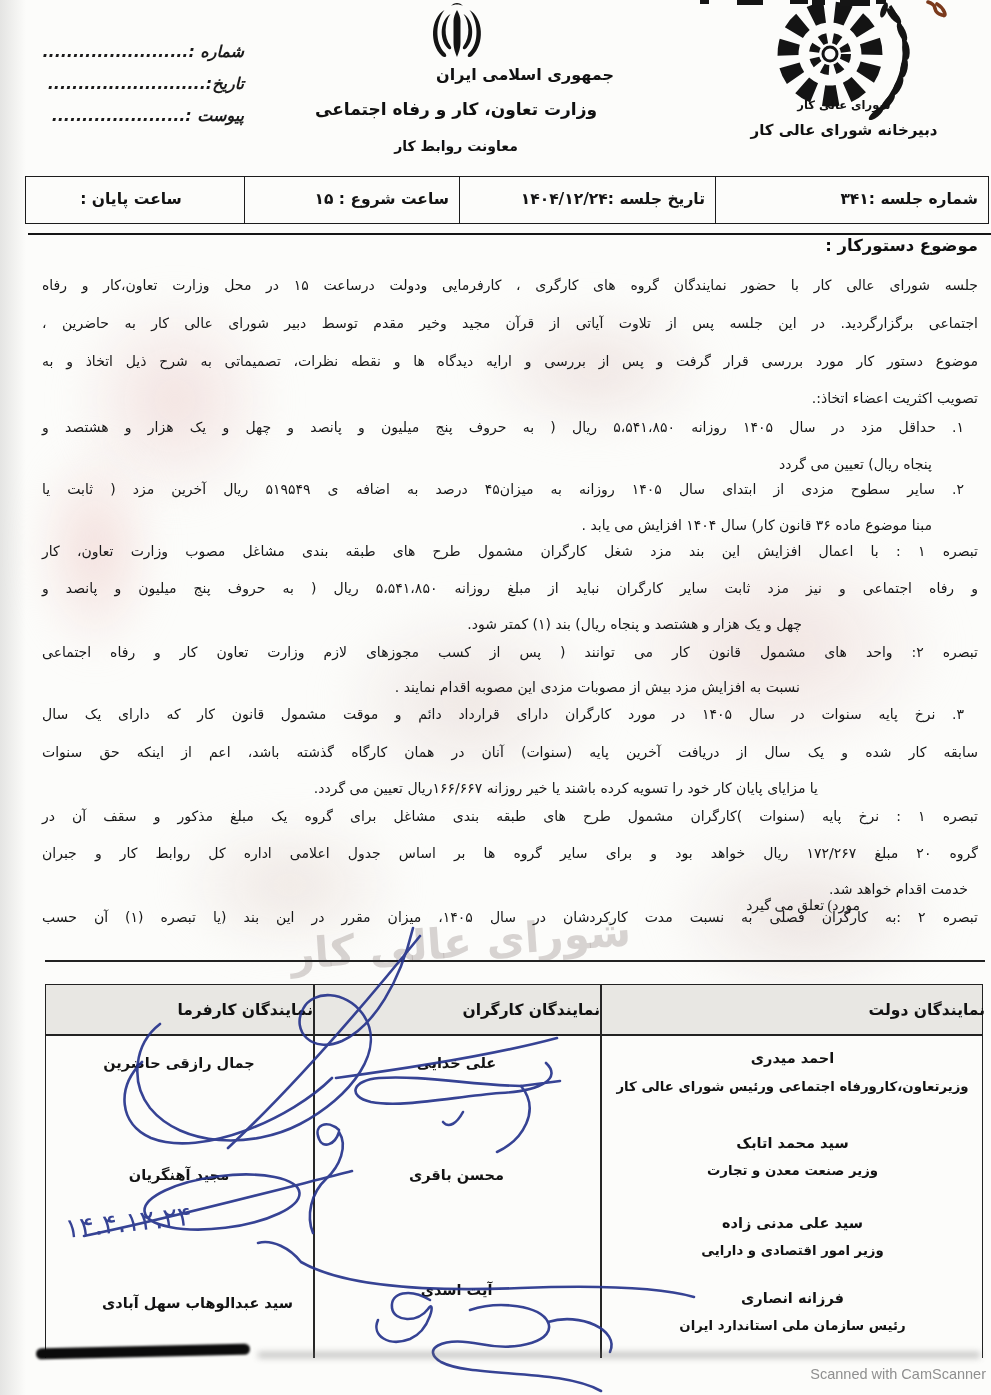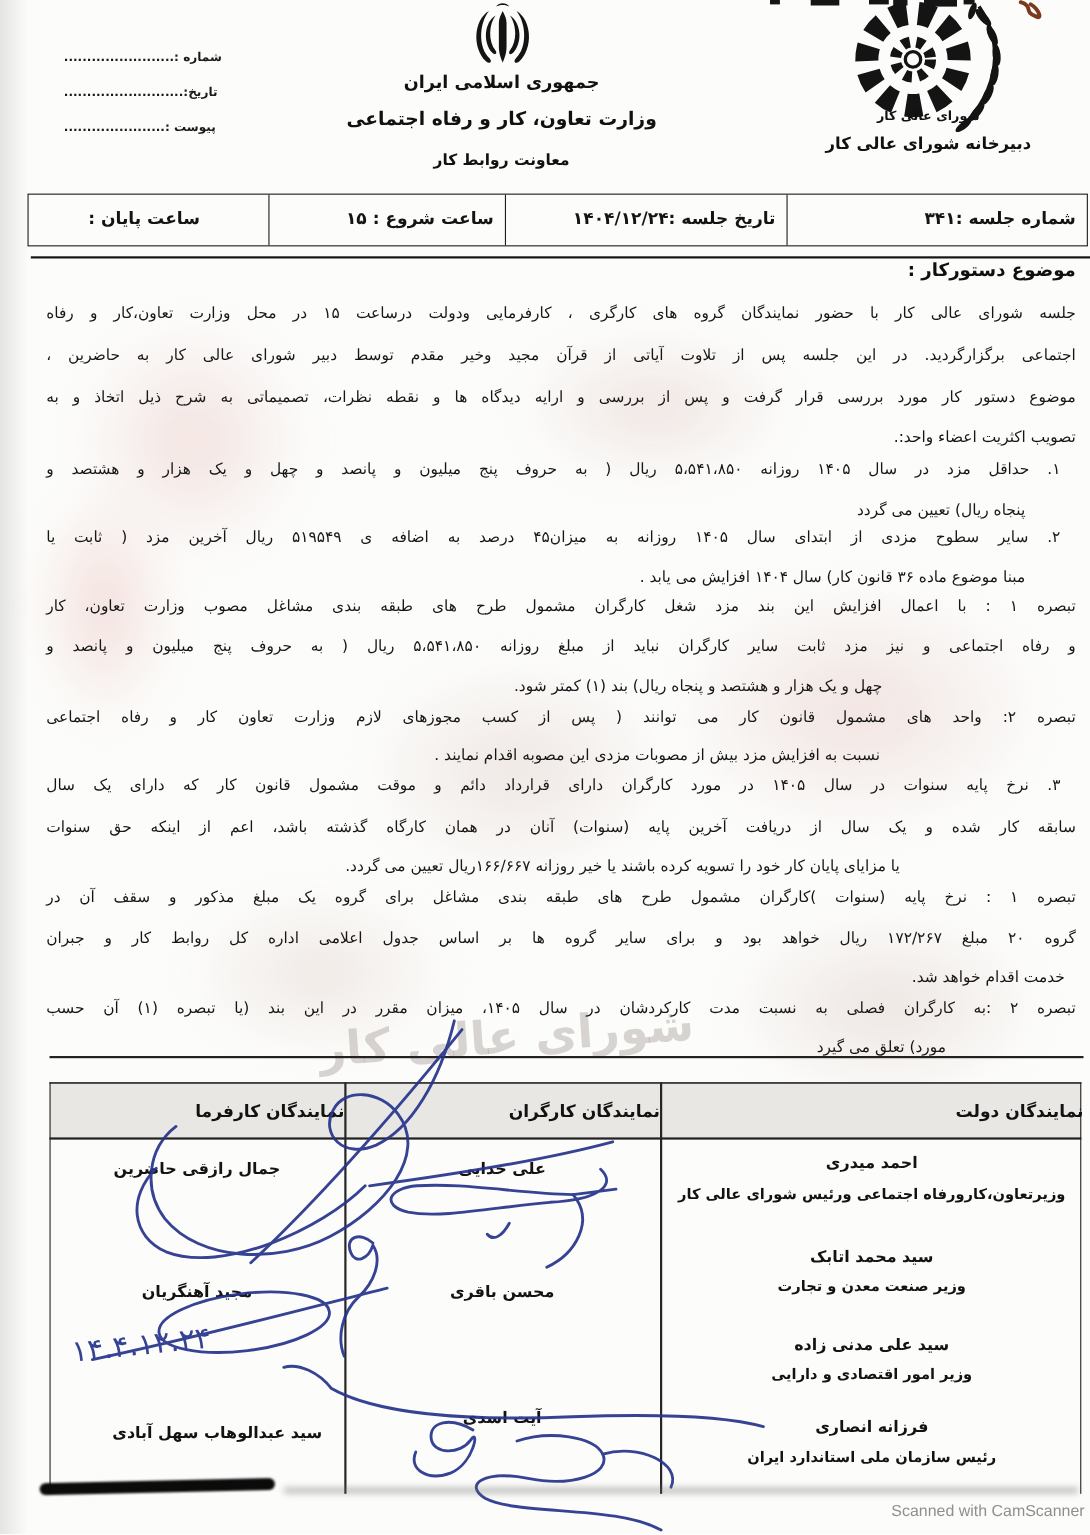--- a/index.html
+++ b/index.html
@@ -7,24 +7,24 @@
         font-family:"DejaVu Sans",sans-serif;}
   .abs{position:absolute;}
   .fa{direction:rtl;font-family:"DejaVu Sans",sans-serif;color:#161616;}
   
   .edge-left{left:0;top:0;width:26px;height:1395px;background:linear-gradient(to right,rgba(120,120,120,.18),rgba(120,120,120,0));}
   
   .wm{position:absolute;border-radius:50%;filter:blur(16px);pointer-events:none;}
   .ghost{position:absolute;direction:rtl;font-family:"DejaVu Sans",sans-serif;font-weight:bold;
          color:rgba(156,145,142,.38);transform:rotate(-4deg);pointer-events:none;white-space:nowrap;}
   
-  .lh-left{left:58px;top:36px;width:186px;direction:rtl;text-align:left;font-weight:bold;
-           font-size:11px;line-height:32px;color:#1a1a1a;white-space:nowrap;}
+  .lh-left{left:58px;top:36px;width:186px;direction:rtl;text-align:right;font-weight:bold;
+           font-size:16px;line-height:32px;color:#1a1a1a;white-space:nowrap;font-style:italic;}
   .lh-center{left:298px;top:60px;width:316px;text-align:center;color:#111;}
-  .lh-center .l1{font-size:16px;font-weight:bold;line-height:30px;}
+  .lh-center .l1{font-size:16px;font-weight:bold;line-height:30px;text-align:right;}
   .lh-center .l2{font-size:17px;font-weight:bold;line-height:38px;}
   .lh-center .l3{font-size:14px;font-weight:bold;line-height:36px;}
   .lh-right{left:738px;top:94px;width:212px;text-align:center;color:#111;}
   .lh-right .c1{font-size:11.5px;font-weight:bold;line-height:22px;}
   .lh-right .c2{font-size:15px;font-weight:bold;line-height:28px;}
   
   .sess{left:25px;top:176px;width:964px;height:48px;border:1.7px solid #1c1c1c;display:flex;
         direction:rtl;box-sizing:border-box;}
   .sess .cell{height:100%;line-height:44px;font-weight:bold;font-size:15.5px;color:#141414;
         direction:rtl;text-align:right;padding-right:10px;box-sizing:border-box;border-left:1.7px solid #1c1c1c;white-space:nowrap;}
@@ -124,38 +124,38 @@
     <div class="cell" style="width:256px;">تاریخ جلسه :۱۴۰۴/۱۲/۲۴</div>
     <div class="cell" style="width:215px;">ساعت شروع : ۱۵</div>
     <div class="cell" style="width:216px;text-align:center;">ساعت پایان :</div>
   </div>
   <div class="abs rule"></div>
 
   <div class="h fa">موضوع دستورکار :</div>
   <div class="bl j" style="top:270px;">جلسه شورای عالی کار با حضور نمایندگان گروه های کارگری ، کارفرمایی ودولت درساعت ۱۵ در محل وزارت تعاون،کار و رفاه</div>
   <div class="bl j" style="top:308px;">اجتماعی  برگزارگردید. در این جلسه پس از تلاوت آیاتی از قرآن مجید وخیر مقدم توسط دبیر شورای عالی کار به حاضرین ،</div>
   <div class="bl j" style="top:346px;">موضوع دستور کار مورد بررسی قرار گرفت و پس از بررسی و ارایه دیدگاه ها و نقطه نظرات، تصمیماتی به شرح ذیل اتخاذ و به</div>
-  <div class="bl r" style="top:383px;">تصویب اکثریت اعضاء واحد:.</div>
+  <div class="bl r" style="top:383px;">تصویب اکثریت اعضاء اتخاذ:.</div>
   <div class="bl j" style="top:412px;padding-right:14px;">۱.   حداقل مزد در سال ۱۴۰۵ روزانه ۵،۵۴۱،۸۵۰ ریال ( به حروف پنج میلیون و پانصد و چهل و یک هزار و هشتصد و</div>
   <div class="bl r" style="top:449px;padding-right:46px;">پنجاه  ریال) تعیین می گردد</div>
   <div class="bl j" style="top:474px;padding-right:14px;">۲.   سایر سطوح مزدی از ابتدای سال ۱۴۰۵ روزانه به میزان۴۵ درصد به اضافه ی ۵۱۹۵۴۹ ریال آخرین مزد ( ثابت یا</div>
   <div class="bl r" style="top:510px;padding-right:46px;">مبنا موضوع ماده ۳۶ قانون کار) سال ۱۴۰۴ افزایش می یابد .</div>
   <div class="bl j" style="top:536px;">تبصره ۱ : با اعمال افزایش این بند مزد شغل کارگران مشمول طرح های طبقه بندی مشاغل مصوب وزارت تعاون، کار</div>
   <div class="bl j" style="top:573px;">و رفاه اجتماعی و نیز مزد ثابت سایر کارگران نباید از مبلغ روزانه  ۵،۵۴۱،۸۵۰ ریال ( به حروف پنج میلیون و پانصد و</div>
   <div class="bl r" style="top:609px;padding-right:176px;">چهل و یک هزار و هشتصد و پنجاه ریال) بند (۱) کمتر شود.</div>
   <div class="bl j" style="top:637px;">تبصره ۲: واحد های مشمول قانون کار می توانند ( پس از کسب مجوزهای لازم وزارت تعاون کار و رفاه اجتماعی</div>
   <div class="bl r" style="top:672px;padding-right:178px;">نسبت به افزایش مزد بیش از مصوبات مزدی این مصوبه اقدام نمایند .</div>
   <div class="bl j" style="top:699px;padding-right:14px;">۳.   نرخ پایه سنوات در سال ۱۴۰۵ در مورد کارگران دارای قرارداد دائم و موقت مشمول قانون کار که دارای یک سال</div>
   <div class="bl j" style="top:737px;">سابقه کار شده و یک سال از دریافت آخرین پایه (سنوات) آنان در همان کارگاه گذشته باشد، اعم از اینکه حق سنوات</div>
   <div class="bl r" style="top:773px;padding-right:160px;">یا مزایای پایان کار خود را تسویه کرده باشند یا خیر روزانه ۱۶۶/۶۶۷ریال تعیین می گردد.</div>
   <div class="bl j" style="top:801px;">تبصره ۱ : نرخ پایه (سنوات )کارگران مشمول طرح های طبقه بندی مشاغل برای گروه یک مبلغ مذکور و سقف آن در</div>
   <div class="bl j" style="top:838px;">گروه ۲۰ مبلغ ۱۷۲/۲۶۷ ریال خواهد بود و برای سایر گروه ها بر اساس جدول اعلامی اداره کل روابط کار و جبران</div>
   <div class="bl r" style="top:874px;padding-right:10px;">خدمت اقدام خواهد شد.</div>
   <div class="bl j" style="top:902px;">تبصره ۲ :به کارگران فصلی به نسبت مدت کارکردشان در سال ۱۴۰۵، میزان مقرر در این بند (یا تبصره (۱) آن حسب</div>
-  <div class="bl r" style="top:937px;padding-right:118px;">مورد) تعلق می گیرد</div>
+  <div class="bl r" style="top:891px;padding-right:118px;font-family:Liberation Serif, serif;">مورد) تعلق می گیرد</div>
 
   <div class="abs rule2"></div>
   <div class="abs sighead"></div>
   <div class="abs sigbox"></div>
   <div class="abs vline" style="left:600px;"></div>
   <div class="abs vline" style="left:313px;"></div>
 
   <div class="sig-label" style="left:600px;width:385px;">نمایندگان دولت</div>
   <div class="sig-label" style="left:313px;width:287px;">نمایندگان کارگران</div>
   <div class="sig-label" style="left:45px;width:268px;">نمایندگان کارفرما</div>

